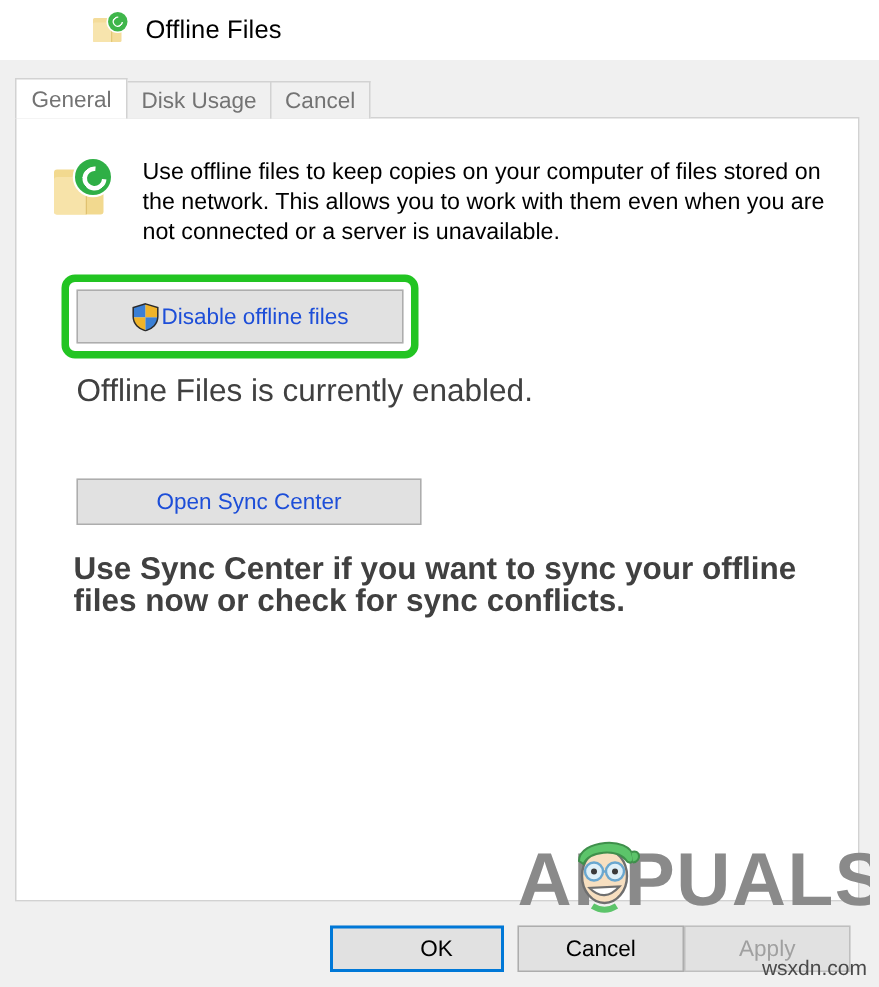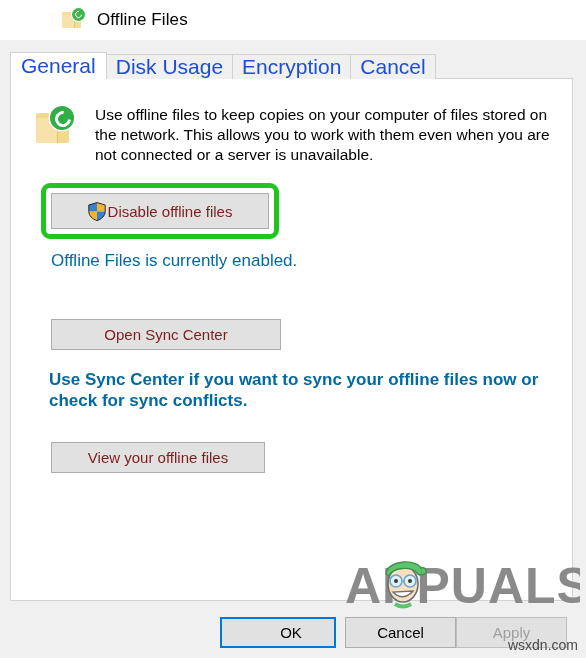--- a/index.html
+++ b/index.html
@@ -110,22 +110,22 @@
     display: flex;
     align-items: flex-end;
     z-index: 3;
   }
   .tab {
     height: 25px;
     padding: 0 9px 0 9px;
     box-sizing: border-box;
     display: flex;
     align-items: center;
-    font-size: 21px;
-    color: #1d4ed8;
+    font-size: 15px;
+    color: #737373;
     background: #f0f0f0;
     border: 1px solid #d2d2d2;
     border-bottom: none;
     margin-right: -1px;
     cursor: default;
     white-space: nowrap;
   }
   .tab.selected {
     background: #ffffff;
     height: 27px;
@@ -196,34 +196,34 @@
   }
   .info-text {
     margin-left: 19px;
     font-size: 15.5px;
     line-height: 20px;
     color: #000000;
   }
 
   .body-text {
     position: absolute;
-    font-size: 17px;
+    font-size: 21px;
     line-height: 21px;
-    color: #0369a1;
+    color: #404040;
   }
 
   
   .pushbtn {
     position: absolute;
     box-sizing: border-box;
     background: #e1e1e1;
     border: 1px solid #adadad;
     font-family: "Liberation Sans", sans-serif;
     font-size: 15px;
-    color: #7f1d1d;
+    color: #1d4ed8;
     display: flex;
     align-items: center;
     justify-content: center;
     cursor: default;
     padding: 0;
   }
 
   
   .shield {
     position: relative;
@@ -315,23 +315,20 @@
       </svg>
     </div>
   </div>
 
   <div class="tabstrip">
     <div class="tab selected">
       <span>General</span>
     </div>
     <div class="tab">
       <span>Disk Usage</span>
-    </div>
-    <div class="tab">
-      <span>Encryption</span>
     </div>
     <div class="tab">
       <span>Cancel</span>
     </div>
   </div>
 
   <div class="panel">
 
     <div class="info-row">
       <div class="info-icon">
@@ -365,23 +362,20 @@
     <div class="highlight"></div>
 
     <div class="body-text" style="left:40px; top:171px;">Offline Files is currently enabled.</div>
 
     <button class="pushbtn" style="left:40px; top:240px; width:230px; height:31px;">
       <span>Open Sync Center</span>
     </button>
 
     <div class="body-text" style="left:38px; top:290px; width:500px;font-weight:bold;">Use Sync Center if you want to sync your offline files now or check for sync conflicts.</div>
 
-    <button class="pushbtn" style="left:40px; top:363px; width:214px; height:31px;">
-      <span>View your offline files</span>
-    </button>
 
   </div>
 
   <button class="footer-btn default" style="left:220px; top:617px; width:116px; height:31px;padding-left:32px;">
     <span>OK</span>
   </button>
   <button class="footer-btn" style="left:345px; top:617px; width:111px; height:31px;">
     <span>Cancel</span>
   </button>
   <button class="footer-btn disabled" style="left:456px; top:617px; width:111px; height:31px;">

